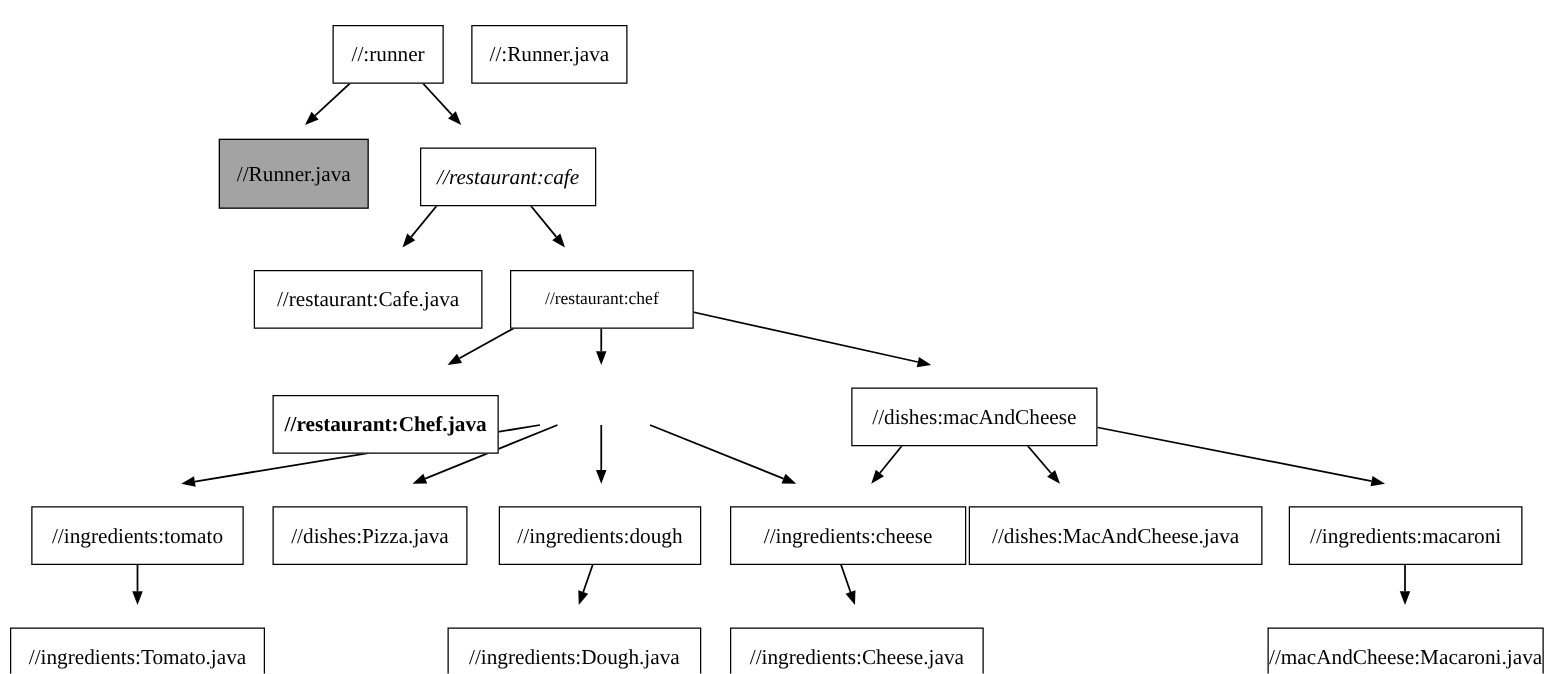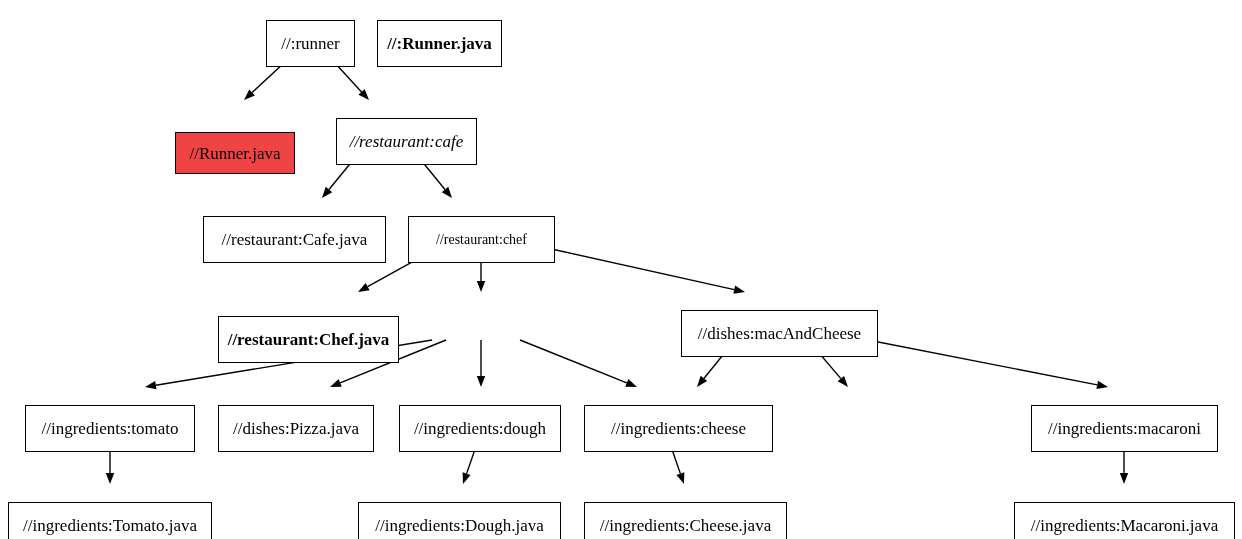--- a/index.html
+++ b/index.html
@@ -128,23 +128,23 @@
       <g>
         <line x1="1124" y1="435" x2="1124" y2="473" stroke="#000000" stroke-width="1.4"></line>
         <polygon points="1124,484 1119.8,473 1128.2,473" fill="#000000"></polygon>
       </g>
     </svg>
   <div id="node-layer">
       <div class="graph-node" style="left: 266px; top: 3px; width: 89px; height: 47px; border-color: rgb(0, 0, 0); background: rgb(255, 255, 255);">
         <span class="node-label" style="font-size: 17px;">//:runner</span>
       </div>
       <div class="graph-node" style="left: 377px; top: 3px; width: 125px; height: 47px; border-color: rgb(0, 0, 0); background: rgb(255, 255, 255);">
-        <span class="node-label" style="font-size: 17px; font-weight: bold;">//:Runner.java</span>
+        <span class="node-label" style="font-size: 17px;">//:Runner.java</span>
       </div>
-      <div class="graph-node" style="left: 175px; top: 115px; width: 120px; height: 42px; border-color: rgb(0, 0, 0); background: #ef4444;">
+      <div class="graph-node" style="left: 175px; top: 94px; width: 120px; height: 56px; border-color: rgb(0, 0, 0); background: #a3a3a3;">
         <span class="node-label" style="font-size: 17px;">//Runner.java</span>
       </div>
       <div class="graph-node" style="left: 336px; top: 101px; width: 141px; height: 47px; border-color: rgb(0, 0, 0); background: rgb(255, 255, 255); font-style: italic;">
         <span class="node-label" style="font-size: 17px;">//restaurant:cafe</span>
       </div>
       <div class="graph-node" style="left: 203px; top: 199px; width: 183px; height: 47px; border-color: rgb(0, 0, 0); background: rgb(255, 255, 255);">
         <span class="node-label" style="font-size: 17px;">//restaurant:Cafe.java</span>
       </div>
       <div class="graph-node" style="left: 408px; top: 199px; width: 147px; height: 47px; border-color: rgb(0, 0, 0); background: rgb(255, 255, 255);">
         <span class="node-label" style="font-size: 14px;">//restaurant:chef</span>
@@ -160,29 +160,32 @@
       </div>
       <div class="graph-node" style="left: 399px; top: 388px; width: 162px; height: 47px; border-color: rgb(0, 0, 0); background: rgb(255, 255, 255);">
         <span class="node-label" style="font-size: 17px;">//ingredients:dough</span>
       </div>
       <div class="graph-node" style="left: 218px; top: 388px; width: 156px; height: 47px; border-color: rgb(0, 0, 0); background: rgb(255, 255, 255);">
         <span class="node-label" style="font-size: 17px;">//dishes:Pizza.java</span>
       </div>
       <div class="graph-node" style="left: 584px; top: 388px; width: 189px; height: 47px; border-color: rgb(0, 0, 0); background: rgb(255, 255, 255);">
         <span class="node-label" style="font-size: 17px;">//ingredients:cheese</span>
       </div>
+      <div class="graph-node" style="left: 775px; top: 388px; width: 235px; height: 47px; border-color: rgb(0, 0, 0); background: rgb(255, 255, 255);">
+        <span class="node-label" style="font-size: 17px;">//dishes:MacAndCheese.java</span>
+      </div>
       <div class="graph-node" style="left: 1031px; top: 388px; width: 187px; height: 47px; border-color: rgb(0, 0, 0); background: rgb(255, 255, 255);">
         <span class="node-label" style="font-size: 17px;">//ingredients:macaroni</span>
       </div>
       <div class="graph-node" style="left: 8px; top: 485px; width: 204px; height: 46px; border-color: rgb(0, 0, 0); background: rgb(255, 255, 255);">
         <span class="node-label" style="font-size: 17px;">//ingredients:Tomato.java</span>
       </div>
       <div class="graph-node" style="left: 358px; top: 485px; width: 203px; height: 46px; border-color: rgb(0, 0, 0); background: rgb(255, 255, 255);">
         <span class="node-label" style="font-size: 17px;">//ingredients:Dough.java</span>
       </div>
       <div class="graph-node" style="left: 584px; top: 485px; width: 203px; height: 46px; border-color: rgb(0, 0, 0); background: rgb(255, 255, 255);">
         <span class="node-label" style="font-size: 17px;">//ingredients:Cheese.java</span>
       </div>
       <div class="graph-node" style="left: 1014px; top: 485px; width: 221px; height: 46px; border-color: rgb(0, 0, 0); background: rgb(255, 255, 255);">
-        <span class="node-label" style="font-size: 17px;">//ingredients:Macaroni.java</span>
+        <span class="node-label" style="font-size: 17px;">//macAndCheese:Macaroni.java</span>
       </div>
     </div>
 </div>
 
 </body></html>

